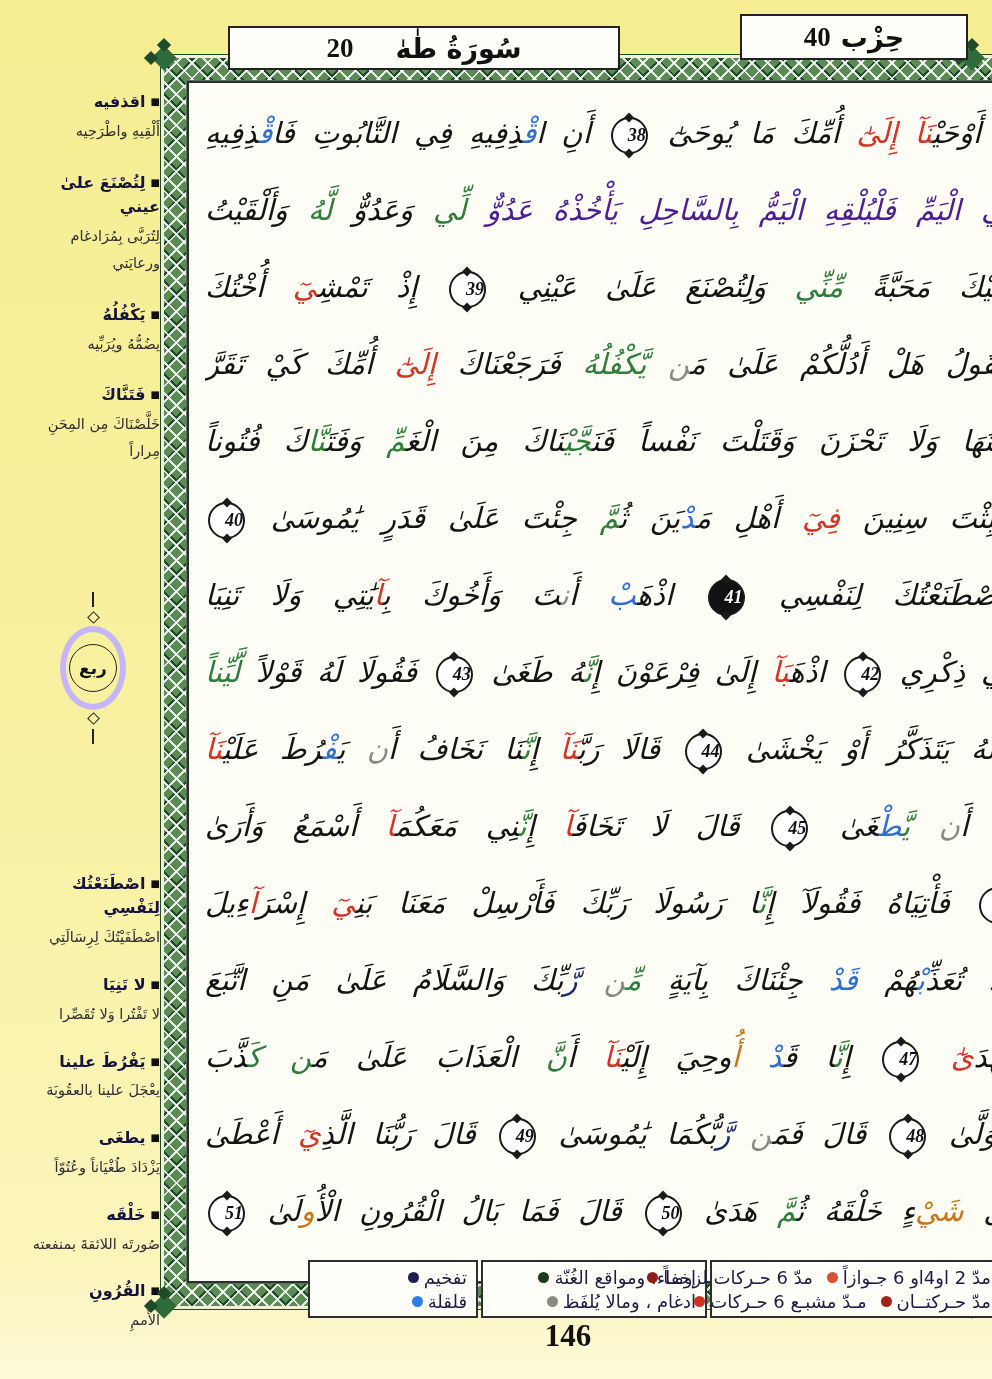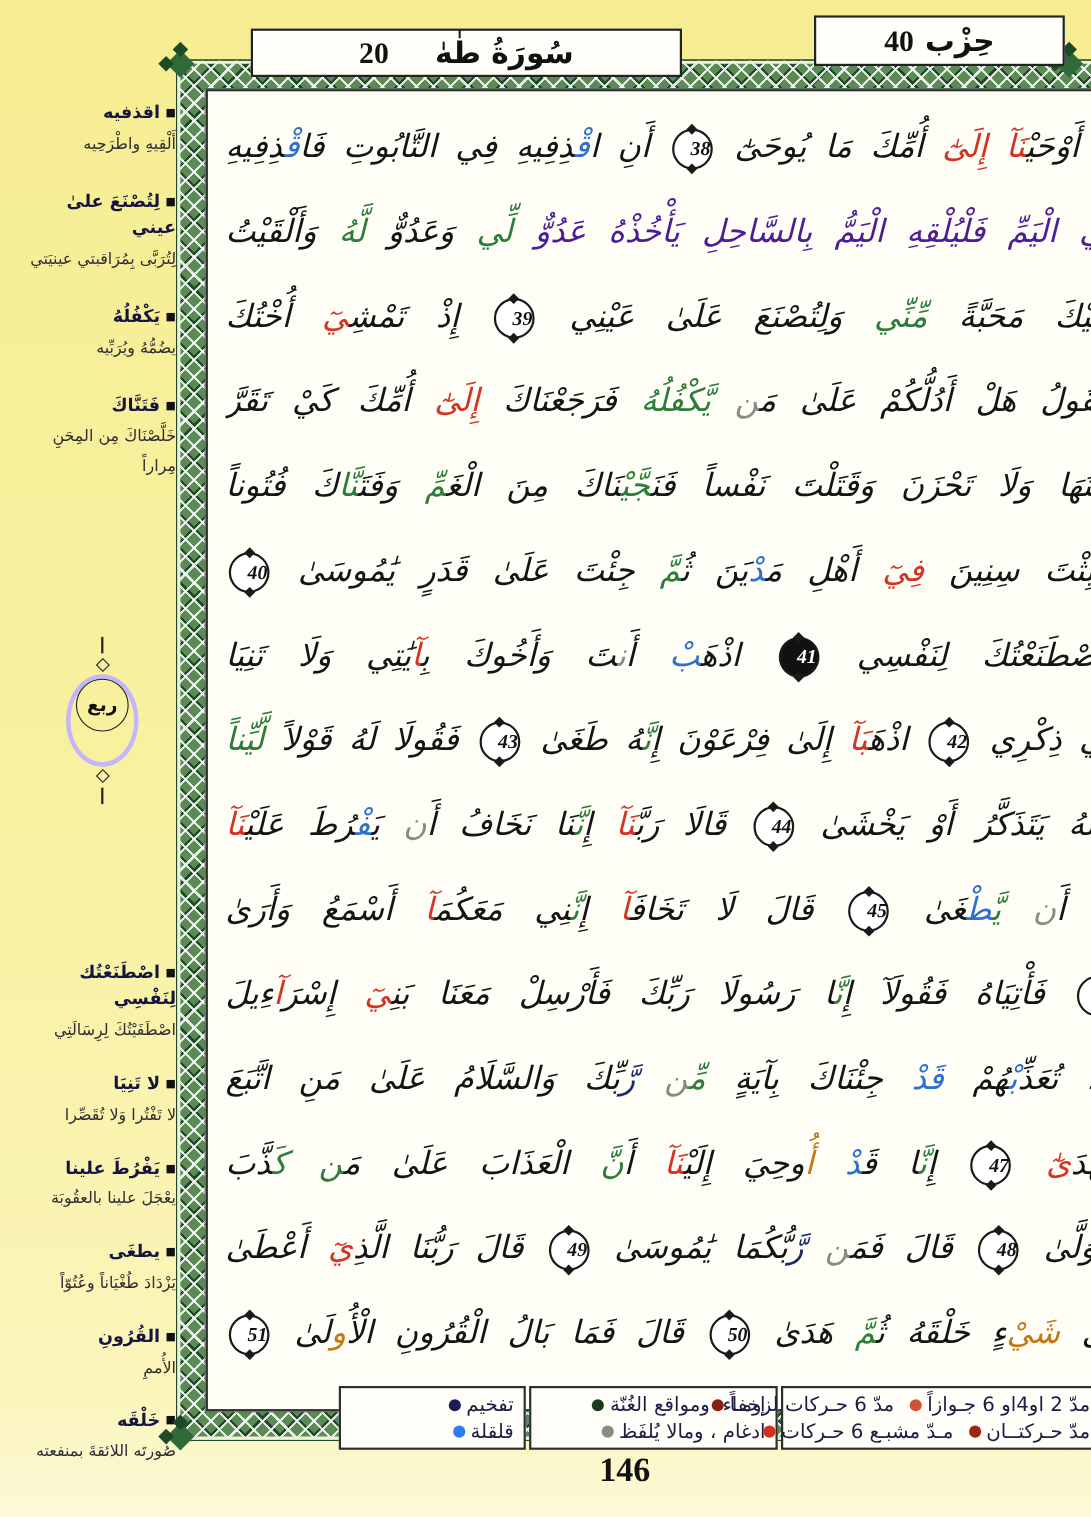--- a/index.html
+++ b/index.html
@@ -70,22 +70,22 @@
     z-index:3;
   }
   .mnote { text-align:right; }
   .mword { font-weight:bold; color:#14143f; font-size:16px; line-height:1.55; }
   .bullet { color:#111; font-size:10px; margin-left:5px; vertical-align:2px; }
   .mgloss { color:#2d2d33; font-size:14.5px; line-height:1.85; margin-top:3px; }
   .rub { display:flex; flex-direction:column; align-items:center; align-self:center; direction:ltr; }
   .rub .dash { width:2px; height:15px; background:#222; margin:2px 0; }
   .rub .dia  { width:9px; height:9px; border:1.5px solid #222; transform:rotate(45deg); margin:4px 0; }
   .rub .body {
-    width:66px; height:84px; border:4px solid #c4b5fd; border-radius:50%;
-    display:flex; justify-content:center;
+    width:66px; height:84px; border:6px solid #c4b5fd; border-radius:50%;
+    display:flex; align-items:center; justify-content:center;
   }
   .rub .ring {
     width:48px; height:48px; border:1.5px solid #222; border-radius:50%;
     display:flex; align-items:center; justify-content:center;
     font-weight:bold; font-size:17px; color:#111;
   }
 
   
   .legend-row { position:absolute; left:308px; top:1260px; display:flex; gap:3px; z-index:6; }
   .lbox {
@@ -160,21 +160,21 @@
 </div>
 
 <div class="margin-col">
   <div id="mnotes-top" style="display: flex; flex-direction: column; gap: 26px;">
       <div class="mnote">
         <div class="mword"><span class="bullet">■</span>اقذفيه</div>
         <div class="mgloss">أَلْقِيهِ واطْرَحِيه</div>
       </div>
       <div class="mnote">
         <div class="mword"><span class="bullet">■</span>لِتُصْنَعَ علىٰ عيني</div>
-        <div class="mgloss">لِتُرَبَّى بِمُرَاقبتي عينيَتي</div>
+        <div class="mgloss">لِتُرَبَّى بِمُرَادغام ورعايَتي</div>
       </div>
       <div class="mnote">
         <div class="mword"><span class="bullet">■</span>يَكْفُلُهُ</div>
         <div class="mgloss">يضُمُّهُ ويُرَبِّيه</div>
       </div>
       <div class="mnote">
         <div class="mword"><span class="bullet">■</span>فَتَنَّاكَ</div>
         <div class="mgloss">خَلَّصْنَاكَ مِن المِحَنِ مِراراً</div>
       </div>
     </div>
@@ -198,27 +198,27 @@
       </div>
       <div class="mnote">
         <div class="mword"><span class="bullet">■</span>يَفْرُطَ علينا</div>
         <div class="mgloss">يعْجَلَ علينا بالعقُوبَة</div>
       </div>
       <div class="mnote">
         <div class="mword"><span class="bullet">■</span>يطغَى</div>
         <div class="mgloss">يَزْدَادَ طُغْيَاناً وعُتُوّاً</div>
       </div>
       <div class="mnote">
+        <div class="mword"><span class="bullet">■</span>خَلْقَه</div>
+        <div class="mgloss">صُورتَه اللائقةَ بمنفعته</div>
+      </div>
+      <div class="mnote">
         <div class="mword"><span class="bullet">■</span>القُرُونِ</div>
         <div class="mgloss">الأُممِ</div>
       </div>
-      <div class="mnote">
-        <div class="mword"><span class="bullet">■</span>خَلْقَه</div>
-        <div class="mgloss">صُورتَه اللائقةَ بمنفعته</div>
-      </div>
     </div>
 </div>
 
 <div class="legend-row">
   <div class="lbox" id="lbox-a" style="width:170px;">
       <div class="litem">
         <span class="llabel">تفخيم</span>
         <span class="ldot" style="background: rgb(28, 28, 84);"></span>
       </div>
       <div class="litem">

